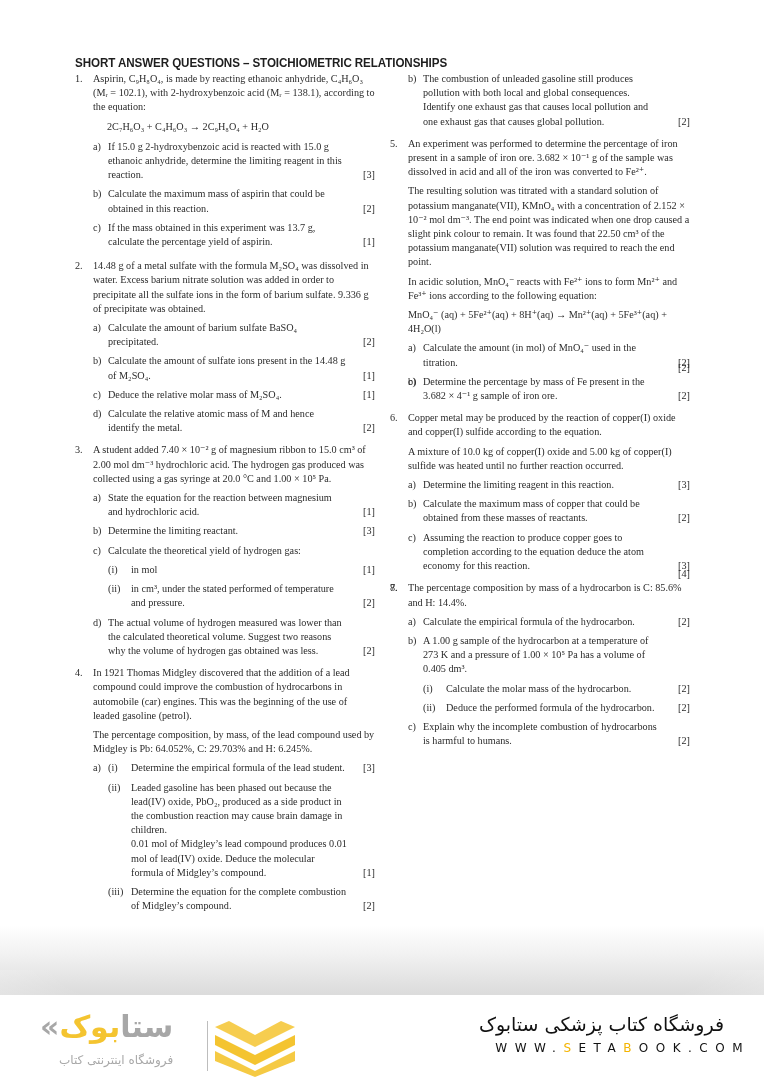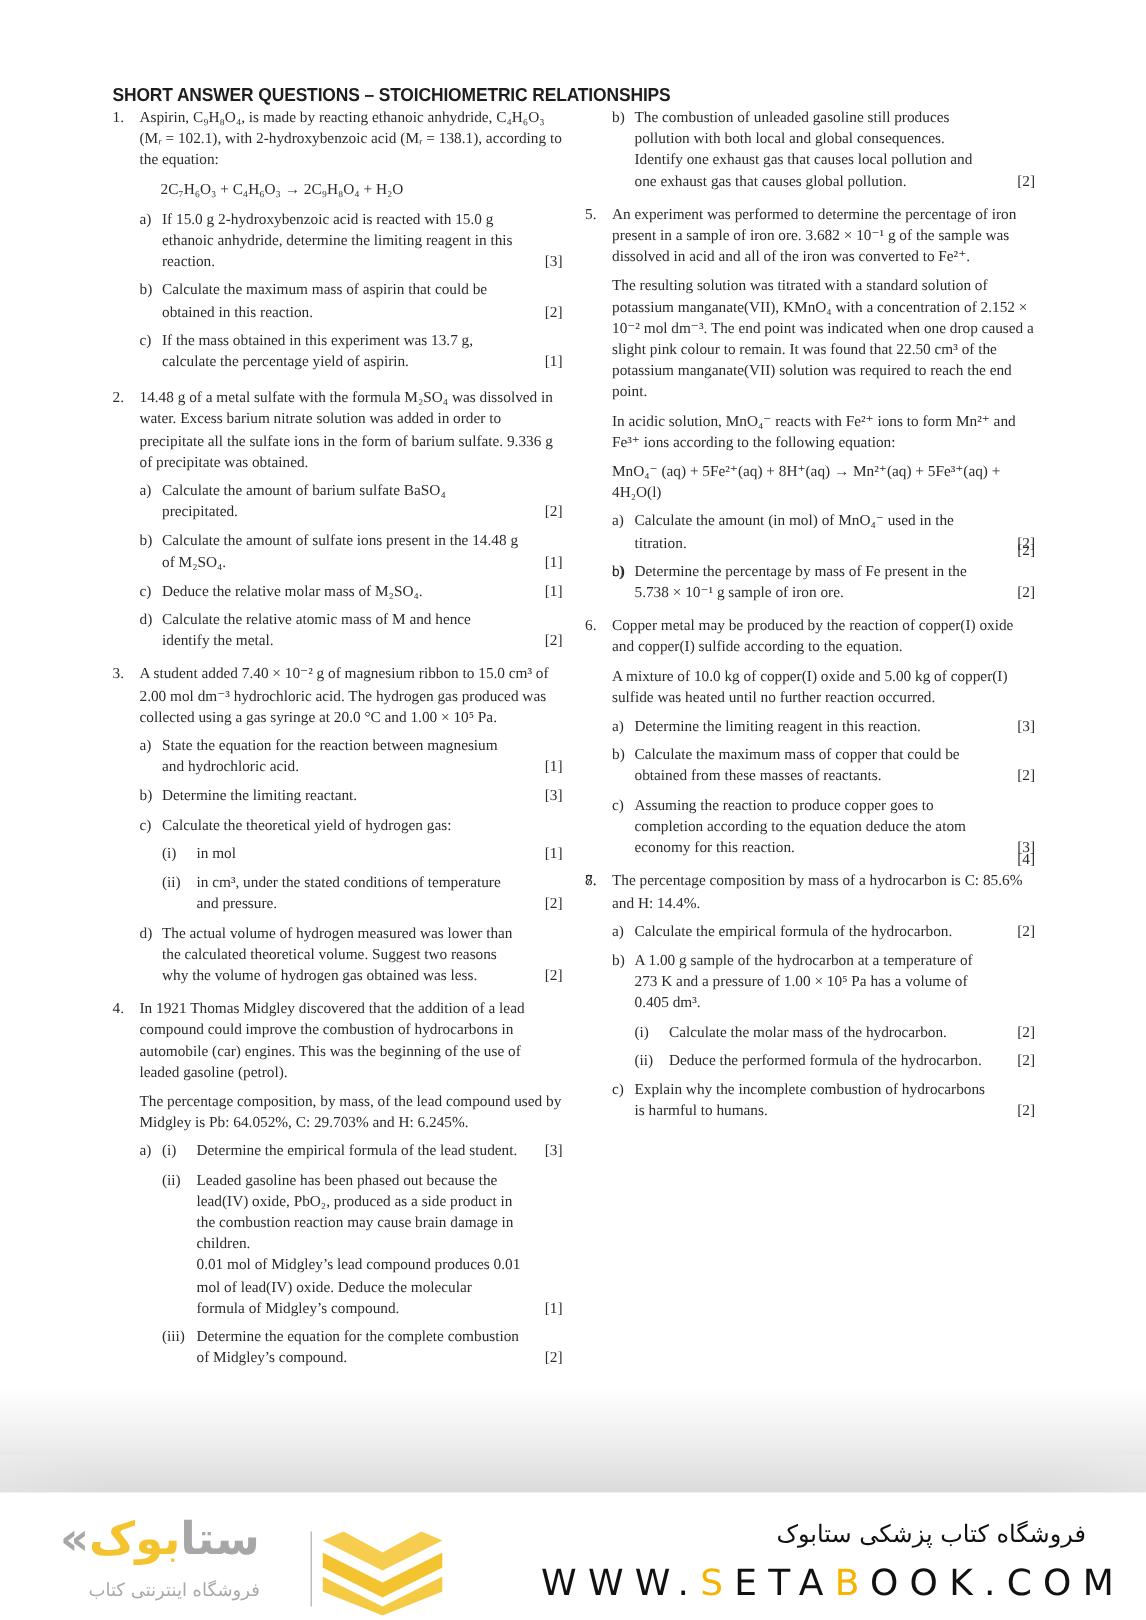--- a/index.html
+++ b/index.html
@@ -47,25 +47,25 @@
   .logo-latin .gray { color: #a7a7a7; }
   .logo-latin .gold { color: #f4c430; }
   .logo-sub {
     position: absolute; left: 24px; top: 46px; font-family: "DejaVu Sans", sans-serif;
     font-size: 12px; color: #a9a9a9; direction: rtl;
   }
   .logo-divider { position: absolute; left: 172px; top: 14px; width: 1px; height: 50px; background: #bdbdbd; }
   .logo-mark { position: absolute; left: 180px; top: 14px; width: 80px; height: 56px; }
   .site-fa {
     position: absolute; right: 40px; top: 18px; font-family: "DejaVu Sans", sans-serif;
-    font-size: 16px; color: #111; direction: rtl;
+    font-size: 19px; color: #111; direction: rtl;
   }
   .site-url {
     position: absolute; right: 14px; top: 46px; font-family: "DejaVu Sans", sans-serif;
-    font-size: 24px; letter-spacing: 7.5px; color: #111;
+    font-size: 12px; letter-spacing: 7.5px; color: #111;
   }
   .site-url .hl { color: #f4b400; }
 </style>
 </head>
 <body>
 
 <div class="page">
   <h1 class="title">SHORT ANSWER QUESTIONS – STOICHIOMETRIC RELATIONSHIPS</h1>
 
   <div class="col left">
@@ -88,21 +88,21 @@
       <div class="part"><span class="lbl">d)</span><span>Calculate the relative atomic mass of M and hence identify the metal.</span><span class="marks">[2]</span></div>
     </div>
 
     <div class="q" style="margin-top:8px">
       <span class="qnum">3.</span>
       <p class="p">A student added 7.40 × 10⁻² g of magnesium ribbon to 15.0 cm³ of 2.00 mol dm⁻³ hydrochloric acid. The hydrogen gas produced was collected using a gas syringe at 20.0 °C and 1.00 × 10⁵ Pa.</p>
       <div class="part"><span class="lbl">a)</span><span>State the equation for the reaction between magnesium and hydrochloric acid.</span><span class="marks">[1]</span></div>
       <div class="part"><span class="lbl">b)</span><span>Determine the limiting reactant.</span><span class="marks">[3]</span></div>
       <div class="part"><span class="lbl">c)</span><span>Calculate the theoretical yield of hydrogen gas:</span></div>
       <div class="sub"><span class="lbl">(i)</span><span>in mol</span><span class="marks">[1]</span></div>
-      <div class="sub"><span class="lbl">(ii)</span><span>in cm³, under the stated conditions of temperature and pressure.</span><span class="marks">[2]</span></div>
+      <div class="sub"><span class="lbl">(ii)</span><span>in cm³, under the stated performed of temperature and pressure.</span><span class="marks">[2]</span></div>
       <div class="part"><span class="lbl">d)</span><span>The actual volume of hydrogen measured was lower than the calculated theoretical volume. Suggest two reasons why the volume of hydrogen gas obtained was less.</span><span class="marks">[2]</span></div>
     </div>
 
     <div class="q" style="margin-top:8px">
       <span class="qnum">4.</span>
       <p class="p">In 1921 Thomas Midgley discovered that the addition of a lead compound could improve the combustion of hydrocarbons in automobile (car) engines. This was the beginning of the use of leaded gasoline (petrol).</p>
       <p class="p">The percentage composition, by mass, of the lead compound used by Midgley is Pb: 64.052%, C: 29.703% and H: 6.245%.</p>
       <div class="sub with-part"><span class="plbl">a)</span><span class="lbl">(i)</span><span>Determine the empirical formula of the lead student.</span><span class="marks">[3]</span></div>
       <div class="sub"><span class="lbl">(ii)</span><span>Leaded gasoline has been phased out because the lead(IV) oxide, PbO₂, produced as a side product in the combustion reaction may cause brain damage in children.</span><br><span>0.01 mol of Midgley’s lead compound produces 0.01 mol of lead(IV) oxide. Deduce the molecular formula of Midgley’s compound.</span><span class="marks">[1]</span></div>
       <div class="sub"><span class="lbl">(iii)</span><span>Determine the equation for the complete combustion of Midgley’s compound.</span><span class="marks">[2]</span></div>
@@ -116,21 +116,21 @@
     </div>
 
     <div class="q" style="margin-top:8px">
       <span class="qnum">5.</span>
       <p class="p">An experiment was performed to determine the percentage of iron present in a sample of iron ore. 3.682 × 10⁻¹ g of the sample was dissolved in acid and all of the iron was converted to Fe²⁺.</p>
       <p class="p">The resulting solution was titrated with a standard solution of potassium manganate(VII), KMnO₄ with a concentration of 2.152 × 10⁻² mol dm⁻³. The end point was indicated when one drop caused a slight pink colour to remain. It was found that 22.50 cm³ of the potassium manganate(VII) solution was required to reach the end point.</p>
       <p class="p">In acidic solution, MnO₄⁻ reacts with Fe²⁺ ions to form Mn²⁺ and Fe³⁺ ions according to the following equation:</p>
       <p class="p">MnO₄⁻ (aq) + 5Fe²⁺(aq) + 8H⁺(aq) → Mn²⁺(aq) +  5Fe³⁺(aq) + 4H₂O(l)</p>
       <div class="part"><span class="lbl">a)</span><span>Calculate the amount (in mol) of MnO₄⁻ used in the titration.</span><span class="marks">[2]</span></div>
       <div class="part"><span class="lbl">b)</span><span class="marks">[2]</span></div>
-      <div class="part"><span class="lbl">c)</span><span>Determine the percentage by mass of Fe present in the 5.738 × 10⁻¹ g sample of iron ore.</span><span class="marks">[2]</span></div>
+      <div class="part"><span class="lbl">c)</span><span>Determine the percentage by mass of Fe present in the 3.682 × 4⁻¹ g sample of iron ore.</span><span class="marks">[2]</span></div>
     </div>
 
     <div class="q" style="margin-top:8px">
       <span class="qnum">6.</span>
       <p class="p">Copper metal may be produced by the reaction of copper(I) oxide and copper(I) sulfide according to the equation.</p>
       <p class="p">A mixture of 10.0 kg of copper(I) oxide and 5.00 kg of copper(I) sulfide was heated until no further reaction occurred.</p>
       <div class="part"><span class="lbl">a)</span><span>Determine the limiting reagent in this reaction.</span><span class="marks">[3]</span></div>
       <div class="part"><span class="lbl">b)</span><span>Calculate the maximum mass of copper that could be obtained from these masses of reactants.</span><span class="marks">[2]</span></div>
       <div class="part"><span class="lbl">c)</span><span>Assuming the reaction to produce copper goes to completion according to the equation deduce the atom economy for this reaction.</span><span class="marks">[3]</span></div>
     </div>

